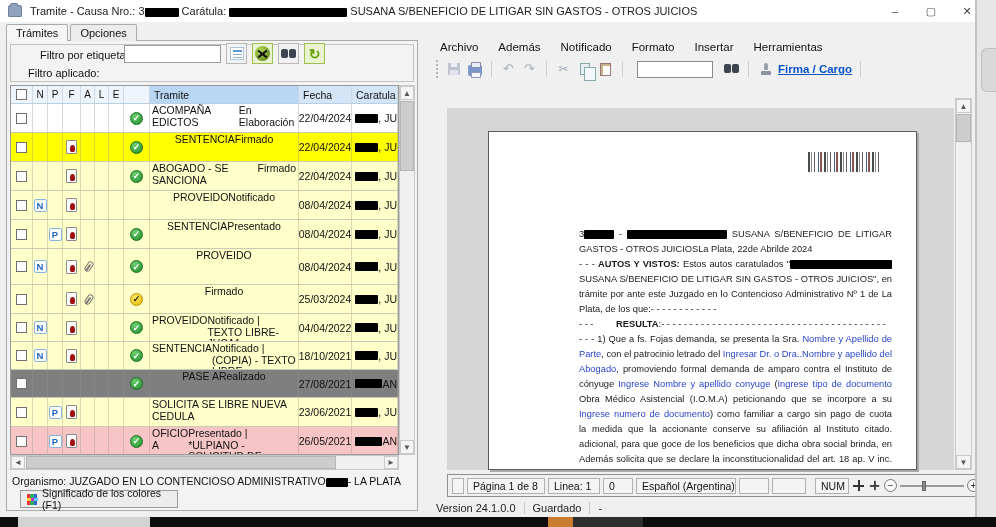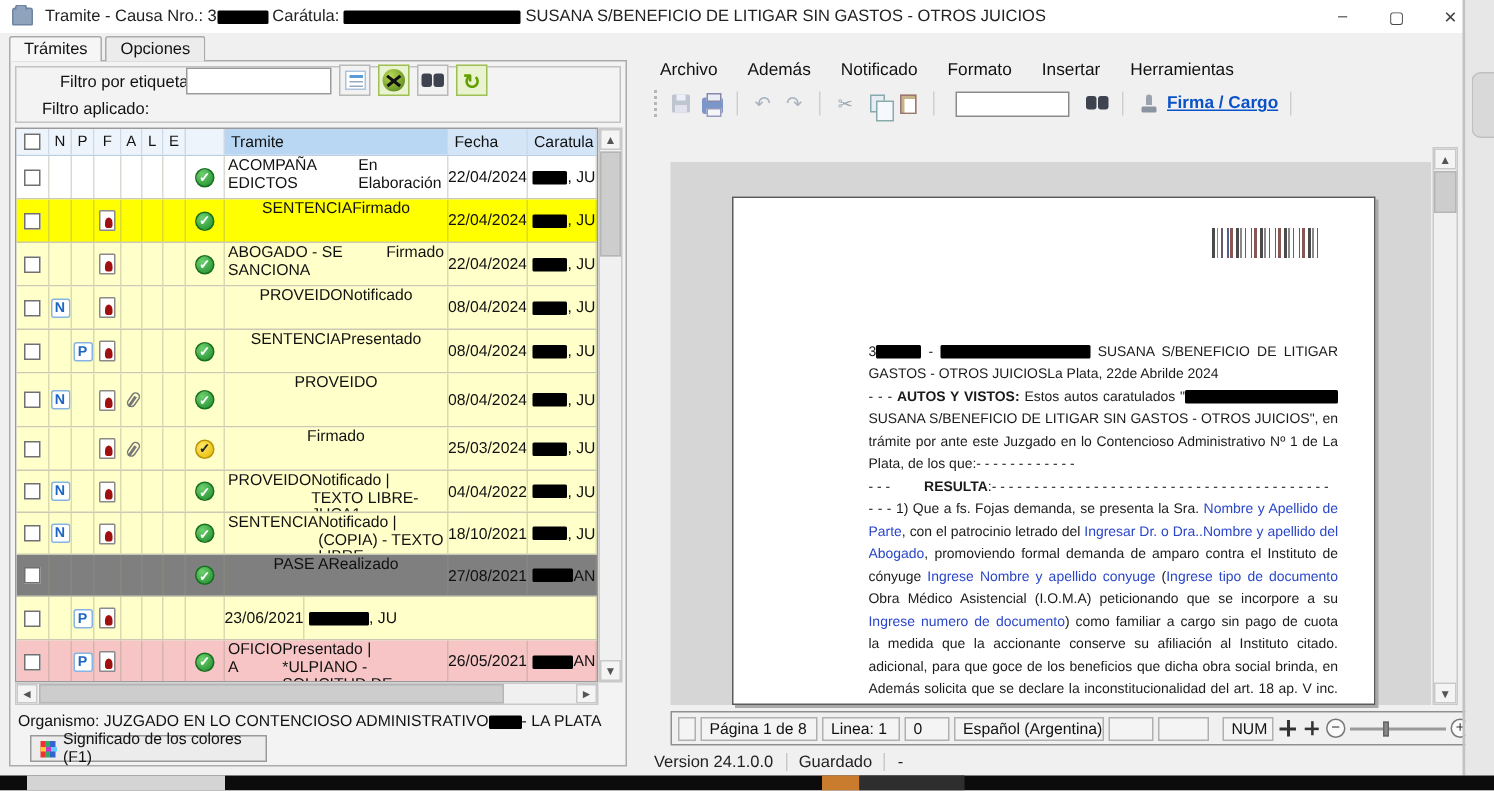--- a/index.html
+++ b/index.html
@@ -449,20 +449,23 @@
         </div>
         <div class="c w-f">
           <span class="ficon">
             <span class="fseal"></span>
           </span>
         </div>
         <div class="c w-a"></div>
         <div class="c w-l"></div>
         <div class="c w-e"></div>
         <div class="c w-chk"></div>
+        <div class="c w-t t-cell">
+          <div class="t1">SOLICITA SE LIBRE NUEVA CEDULA</div>
+        </div>
         <div class="c w-d">23/06/2021</div>
         <div class="c w-c" style="justify-content: flex-start; padding-left: 3px; white-space: nowrap;">
           <span class="redact" style="width: 40px;"></span>
           <span>, JU</span>
         </div>
       </div>
       <div class="trow bg-pink" style="height: 29px;">
         <div class="c w-cb">
           <span class="cbx"></span>
         </div>

